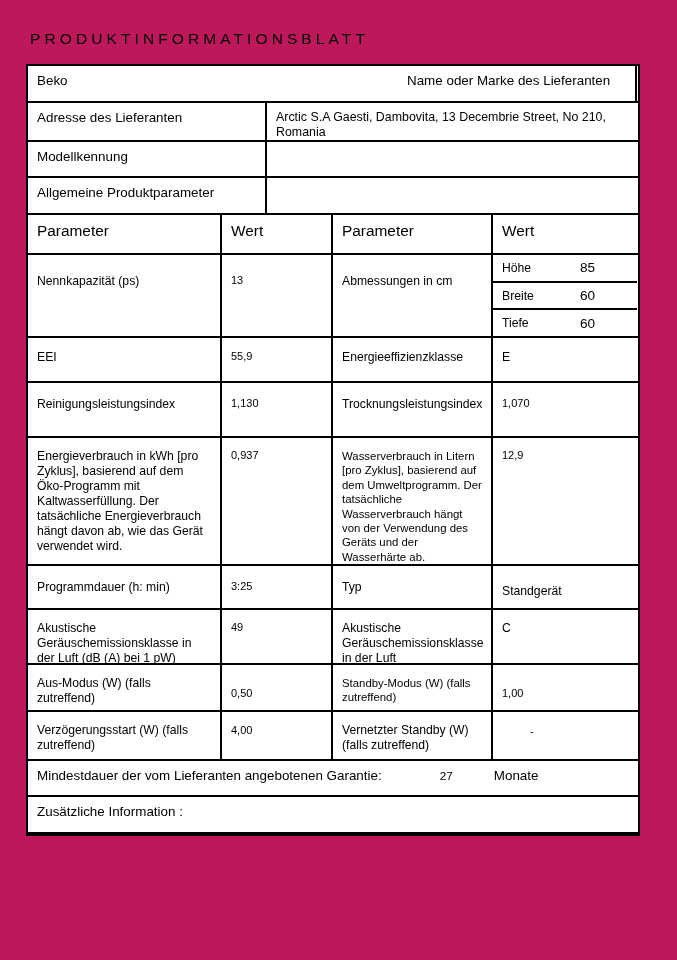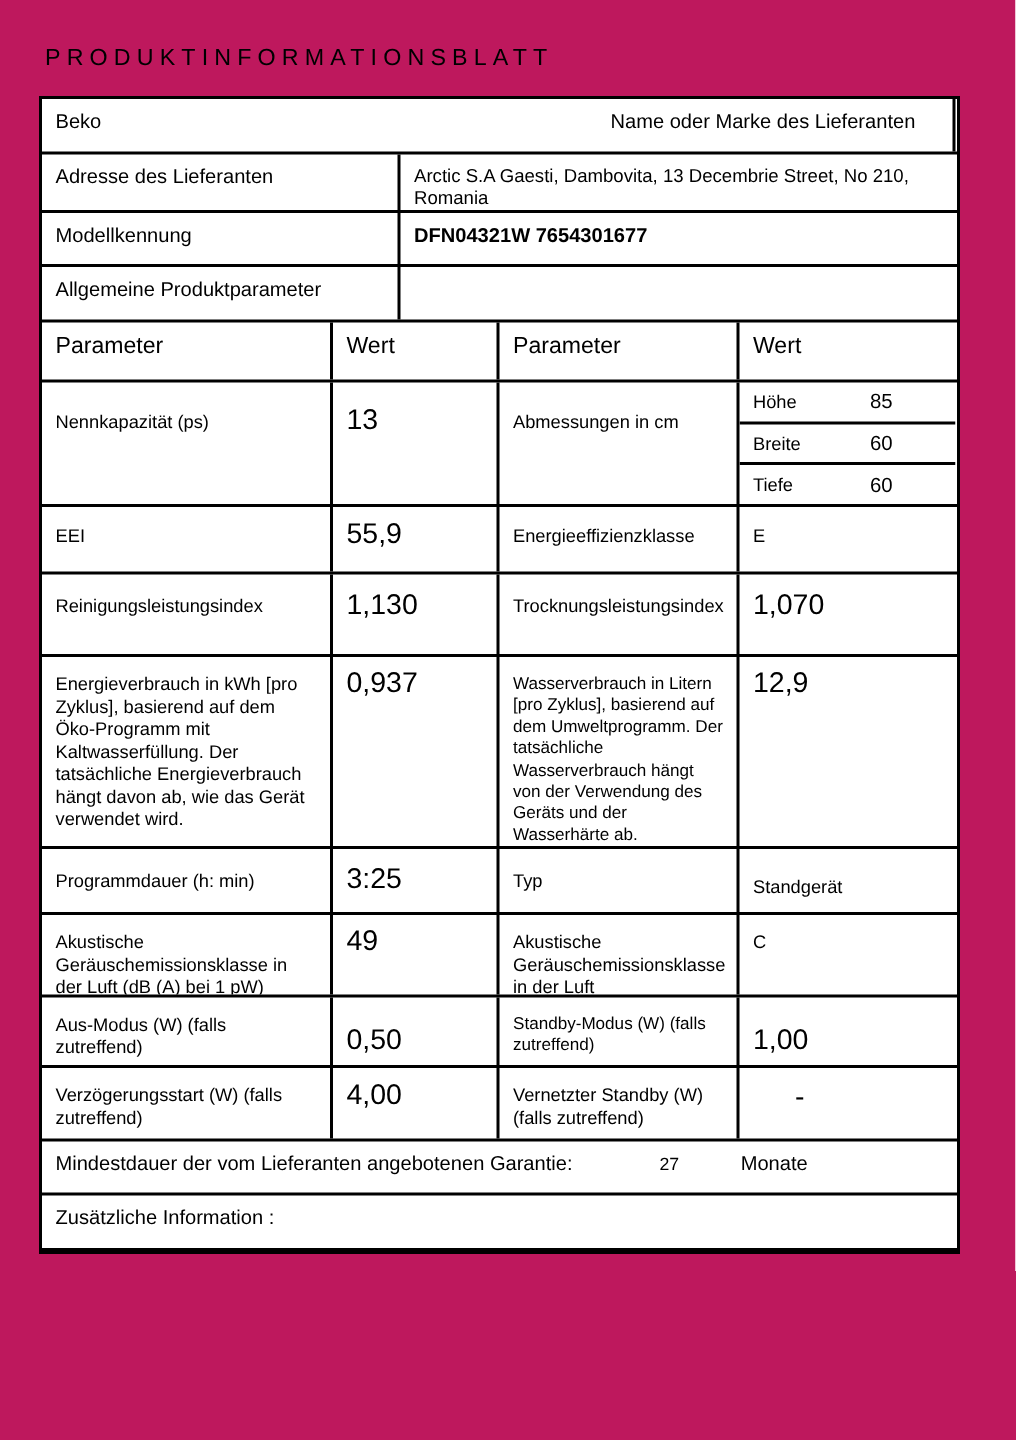--- a/index.html
+++ b/index.html
@@ -76,21 +76,21 @@
   
   .t-label {
     font-size: 12.2px;
     line-height: 15px;
   }
   .t-label-sm {
     font-size: 11.4px;
     line-height: 14.4px;
   }
   .t-value {
-    font-size: 19px;
+    font-size: 11px;
     line-height: 17px;
   }
   .t-value-sm {
     font-size: 12.2px;
     line-height: 15px;
   }
   .t-head {
     font-size: 15.4px;
     line-height: 18px;
   }
@@ -185,23 +185,20 @@
       </div>
       <div class="cell c-value lastcol">
         <div class="t-body-sm">Arctic S.A  Gaesti, Dambovita, 13 Decembrie Street, No 210, Romania</div>
       </div>
     </div>
 
     <div class="row h-model">
       <div class="cell c-label">
         <div class="t-body">Modellkennung</div>
       </div>
-      <div class="cell c-value lastcol">
-        <div class="t-bold">DFN04321W 7654301677</div>
-      </div>
     </div>
 
     <div class="row h-allg">
       <div class="cell c-label">
         <div class="t-body">Allgemeine Produktparameter</div>
       </div>
       <div class="cell c-value lastcol">
         <div class="t-body"></div>
       </div>
     </div>

